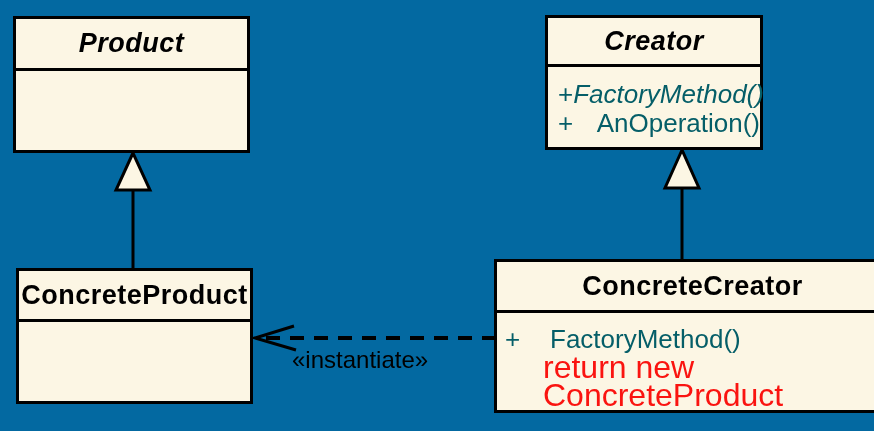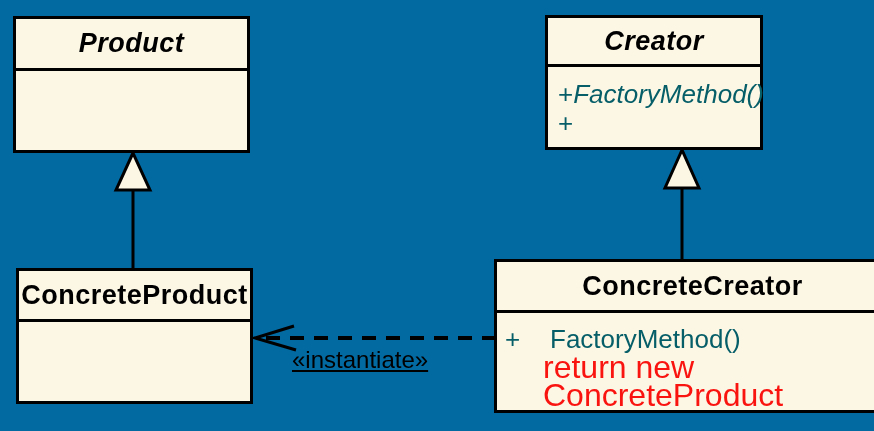--- a/index.html
+++ b/index.html
@@ -85,21 +85,20 @@
     line-height: 28px;
     white-space: nowrap;
   }
   .instantiate-label {
     position: absolute;
     left: 292px;
     top: 346px;
     font-size: 24px;
     color: var(--label-text);
     white-space: nowrap;
-    text-decoration: underline;
   }
 </style>
 </head>
 <body>
 
 <div class="diagram">
 
   <svg class="connectors" viewBox="0 0 874 431" width="874" height="431" xmlns="http://www.w3.org/2000/svg">
     <g>
       <line x1="133" y1="268" x2="133" y2="189"></line>
@@ -122,20 +121,21 @@
 
   <div class="uml-class box-creator abstract">
     <div class="uml-title">Creator</div>
     <div class="uml-body">
       <div class="method">
         <span class="vis">+</span>
         <span class="sig italic">FactoryMethod()</span>
       </div>
       <div class="method">
         <span class="vis">+</span>
+        <span class="sig">AnOperation()</span>
       </div>
     </div>
   </div>
 
   <div class="uml-class box-concrete-product">
     <div class="uml-title">ConcreteProduct</div>
     <div class="uml-body"></div>
   </div>
 
   <div class="uml-class box-concrete-creator">

